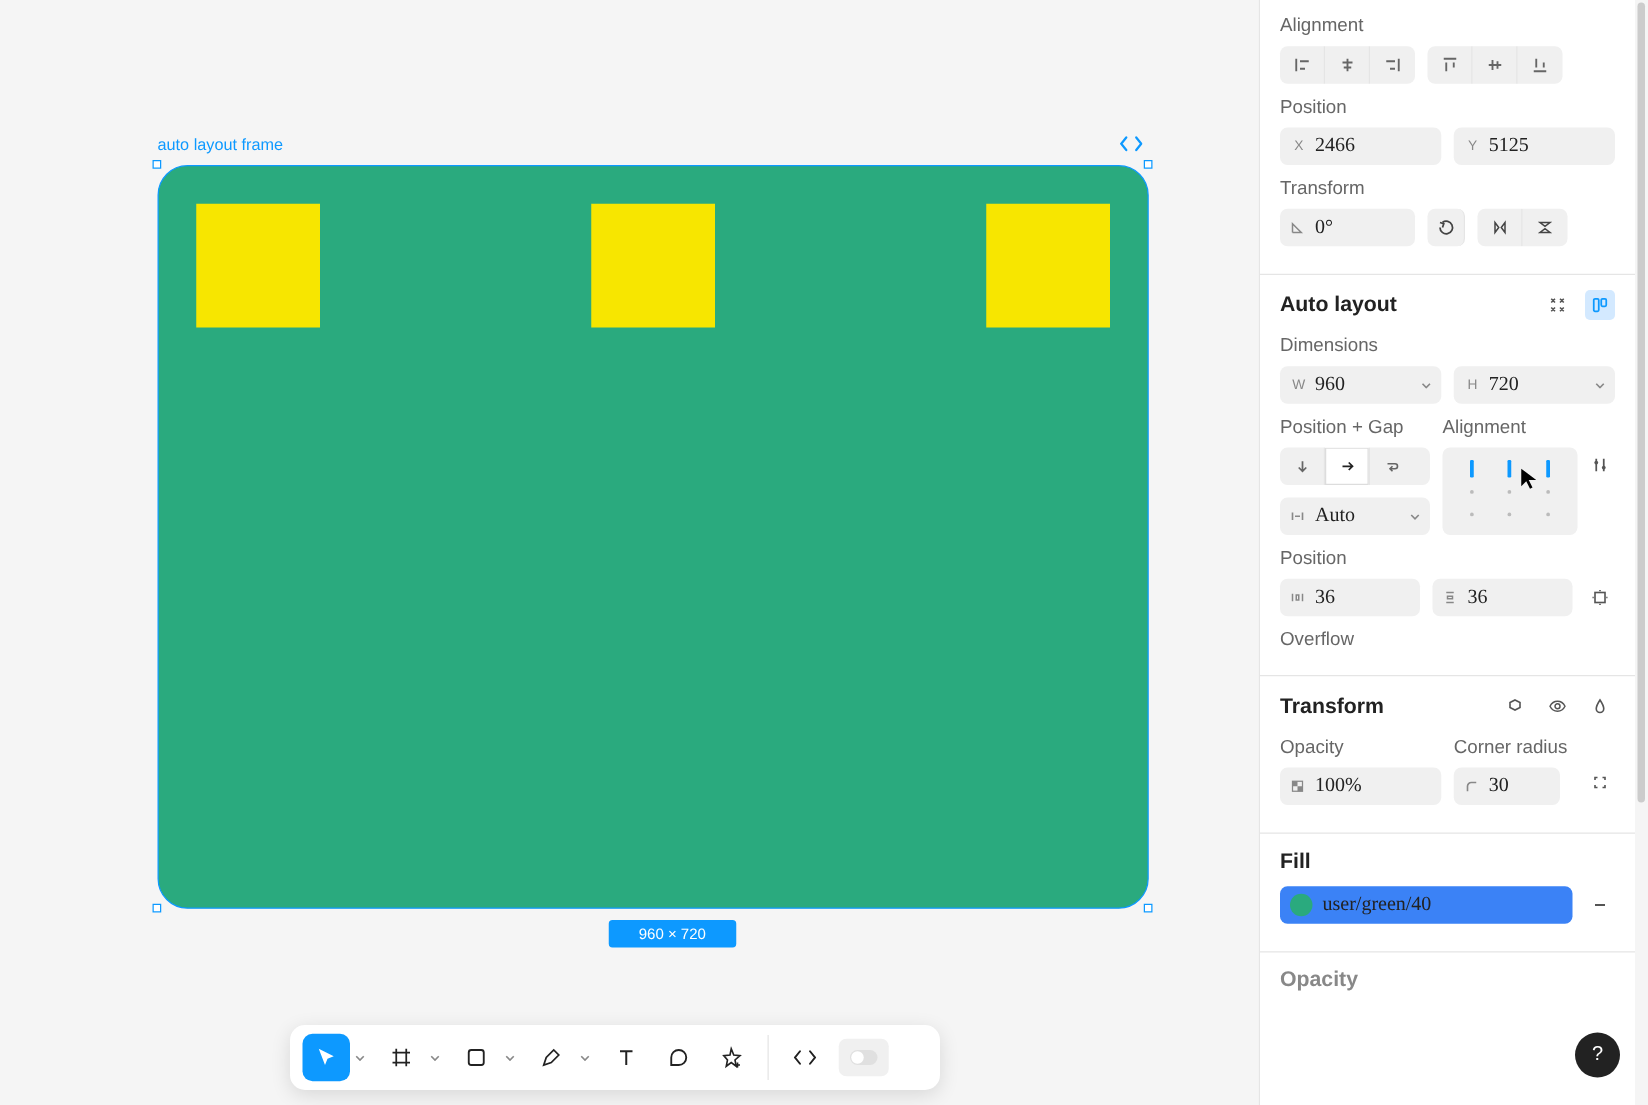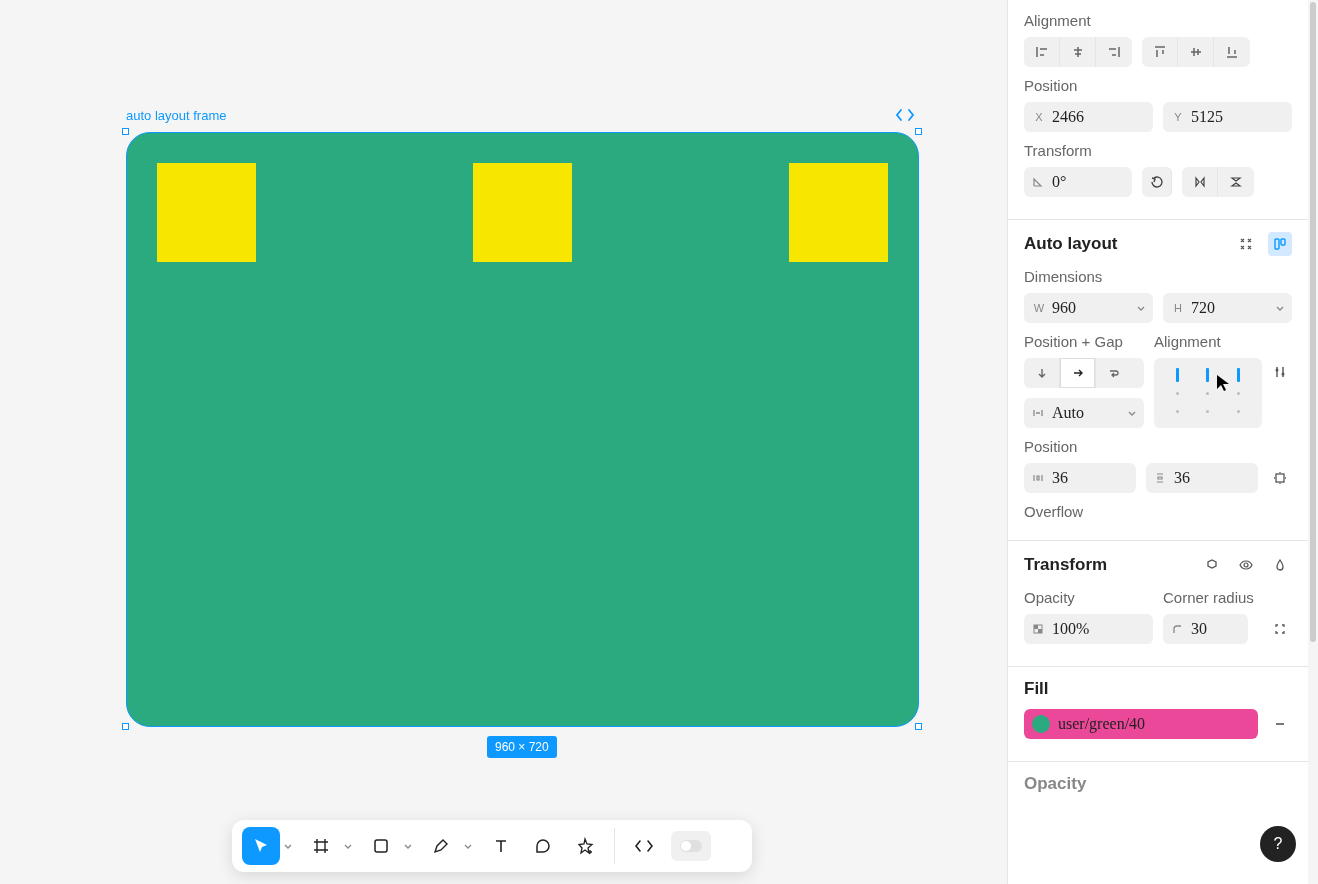--- a/index.html
+++ b/index.html
@@ -57,21 +57,21 @@
 .h-tl { left: 122px; top: 128px; }
 .h-tr { left: 915px; top: 128px; }
 .h-bl { left: 122px; top: 723px; }
 .h-br { left: 915px; top: 723px; }
 .dim-badge {
   position: absolute;
   left: 487px; top: 736px;
   background: #0d99ff;
   color: #fff;
   font-size: 12px;
-  padding: 4px 8px;
+  padding: 4px 24px;
   border-radius: 3px;
   text-align: center;
 }
 .toolbar {
   position: absolute;
   left: 232px; top: 820px;
   width: 520px; height: 52px;
   background: #fff;
   border-radius: 12px;
   box-shadow: 0 4px 16px rgba(0,0,0,0.12);
@@ -137,21 +137,21 @@
   width: 108px; height: 70px;
   background:#f0f0f0; border-radius:6px;
   display:grid; grid-template-columns:repeat(3,1fr); grid-template-rows:repeat(3,1fr);
   padding:10px;
   gap:4px;
 }
 .align-dot { display:flex; align-items:center; justify-content:center; cursor:pointer; }
 .align-dot .dot { width:3px; height:3px; background:#bbb; border-radius:50%; }
 .align-dot.active .mark { width:3px; height:14px; background:#0d99ff; border-radius:1px; }
 .swatch { width:18px; height:18px; border-radius:50%; background:#2aaa7e; }
-.fill-row { display:flex; align-items:center; gap:8px; background:#ec4899; border-radius:6px; padding:6px 8px; flex:1; }
+.fill-row { display:flex; align-items:center; gap:8px; background:#3b82f6; border-radius:6px; padding:6px 8px; flex:1; }
 .help-btn {
   position:absolute;
   right: 22px; bottom: 22px;
   width:36px; height:36px;
   background:#222; color:#fff;
   border-radius:50%;
   display:flex; align-items:center; justify-content:center;
   font-size:16px; cursor:pointer;
 }
 .scrollbar {
@@ -523,21 +523,21 @@
                 <rect x="2" y="2" width="8" height="8" stroke="#888" stroke-width="1" fill="none"></rect>
                 <rect x="2" y="2" width="4" height="4" fill="#888"></rect>
                 <rect x="6" y="6" width="4" height="4" fill="#888"></rect>
               </svg>
             </span>
           <span class="input-val">100%</span>
         </div>
       </div>
       <div style="flex:1">
         <div class="sec-label">Corner radius</div>
-        <div style="display:flex; gap:20px; align-items:center">
+        <div style="display:flex; gap:20px; ">
           <div class="input-box">
             <span class="input-prefix">
                 <svg width="12" height="12" viewBox="0 0 12 12">
                   <path d="M3 10V6a3 3 0 0 1 3-3h4" stroke="#888" stroke-width="1.3" fill="none"></path>
                 </svg>
               </span>
             <span class="input-val">30</span>
           </div>
           <div class="icon-btn-sm">
               <svg width="14" height="14" viewBox="0 0 14 14">

